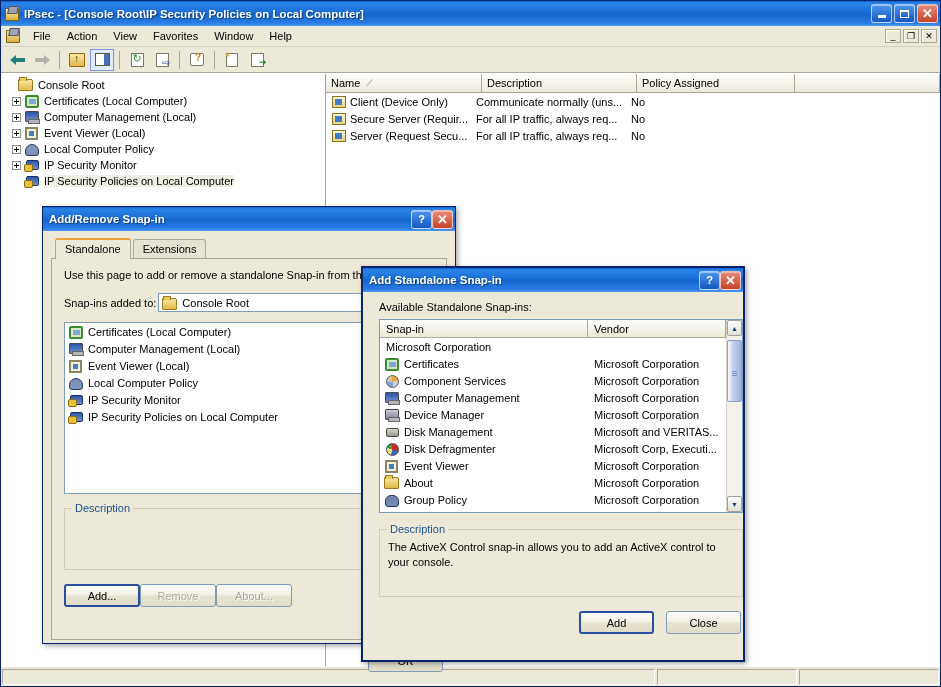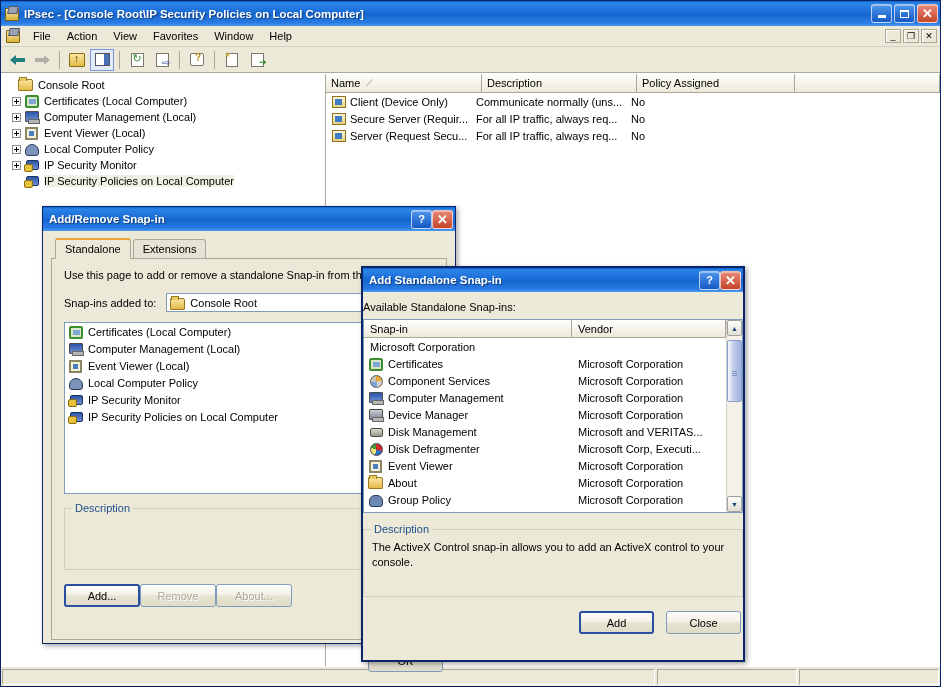--- a/index.html
+++ b/index.html
@@ -200,21 +200,21 @@
     padding-top: 3px; position: relative; z-index: 2;
     margin-bottom: -1px; padding-bottom: 4px;
   }
   .tabpage {
     border: 1px solid #aca899;
     background: #ece9d8;
     padding: 10px 12px;
   }
 
   .lbl { font-size: 11px; color: #000; }
-  .fieldrow { display: flex; align-items: center; gap: 10px; margin-top: 12px; }
+  .fieldrow { display: flex; align-items: center; gap: 2px; margin-top: 12px; }
 
   .combo {
     flex: 1; height: 19px; background: #fff;
     border: 1px solid #7f9db9;
     display: flex; align-items: center;
     padding-left: 3px; font-size: 11px; gap: 4px;
   }
 
   .listbox {
     background: #fff; border: 1px solid #7f9db9;
@@ -701,21 +701,21 @@
   <div class="dlg-title">
     <span class="dlg-title-text">Add Standalone Snap-in</span>
     <span class="cbtn">
         <span>?</span>
       </span>
     <span class="cbtn close">
         <span class="glyph-x">✕</span>
       </span>
   </div>
 
-  <div class="dlg-body" style="padding:9px 0;">
+  <div class="dlg-body" style="padding:9px 0;margin-left:16px;">
     <div class="lbl">Available Standalone Snap-ins:</div>
 
     <div style="display:flex; border:1px solid #7f9db9; background:#fff; margin-top:6px; height:194px;">
       <div style="flex:1; overflow:hidden;">
         <div class="asl-header">
           <span class="asl-col" style="width:208px">Snap-in</span>
           <span class="asl-col" style="flex:1">Vendor</span>
         </div>
 
         <div class="asl-row">

